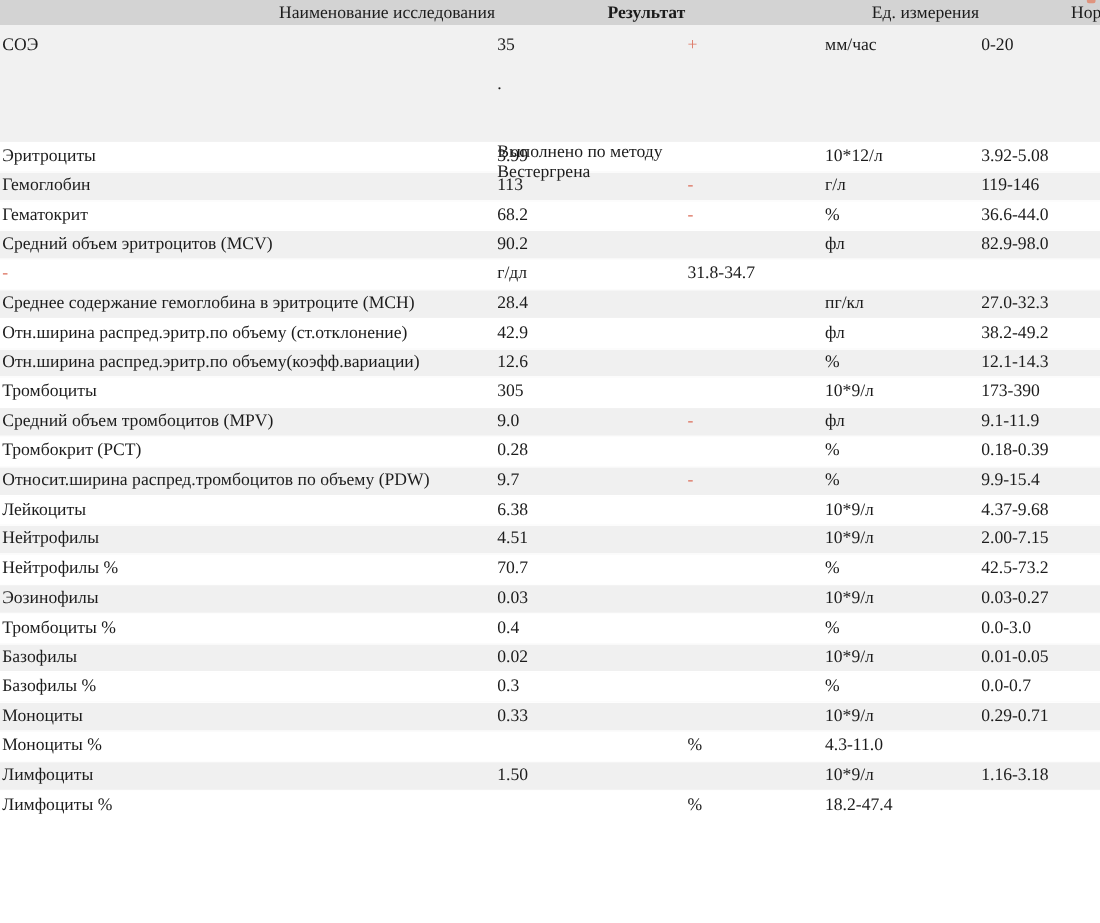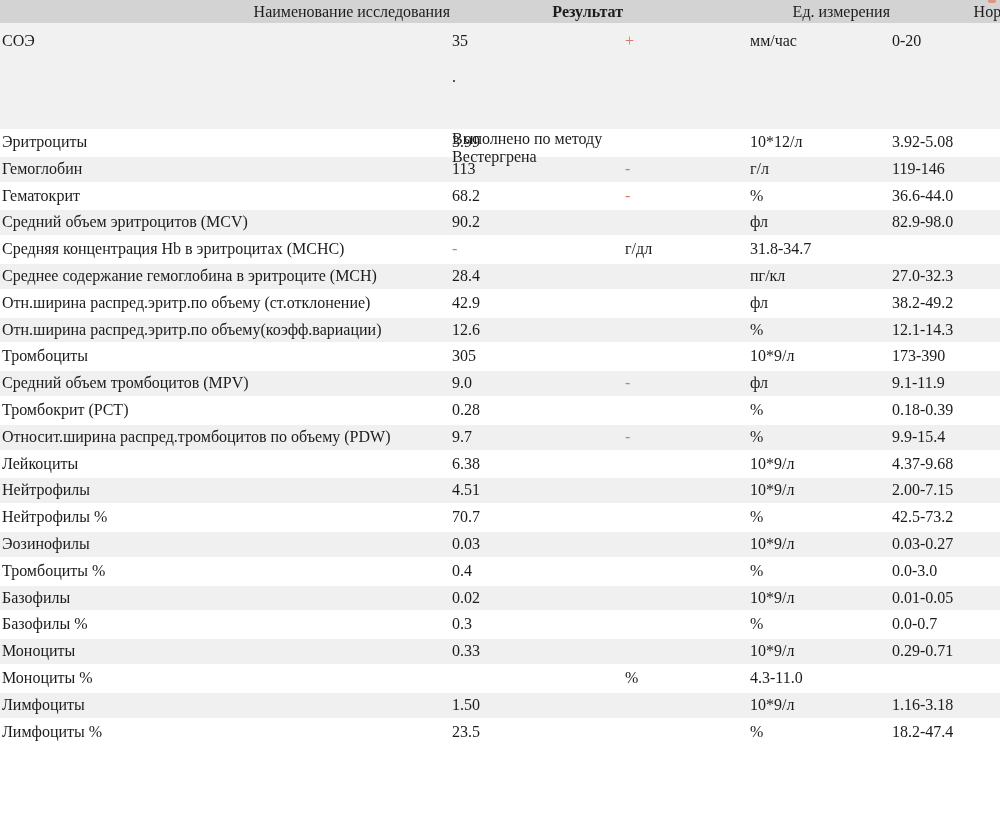--- a/index.html
+++ b/index.html
@@ -117,21 +117,20 @@
     <div class="cell">36.6-44.0</div>
   </div>
       <div class="grid-row row">
     <div class="cell">Средний объем эритроцитов (MCV)</div>
     <div class="cell result-val">90.2</div>
     <div class="cell flag"></div>
     <div class="cell">фл</div>
     <div class="cell">82.9-98.0</div>
   </div>
       <div class="grid-row row">
-    <div class="cell">Средняя концентрация Hb в эритроцитах (MCHC)</div>
     <div class="cell flag">-</div>
     <div class="cell">г/дл</div>
     <div class="cell">31.8-34.7</div>
   </div>
       <div class="grid-row row">
     <div class="cell">Среднее содержание гемоглобина в эритроците (MCH)</div>
     <div class="cell result-val">28.4</div>
     <div class="cell flag"></div>
     <div class="cell">пг/кл</div>
     <div class="cell">27.0-32.3</div>
@@ -242,20 +241,19 @@
   </div>
       <div class="grid-row row">
     <div class="cell">Лимфоциты</div>
     <div class="cell result-val">1.50</div>
     <div class="cell flag"></div>
     <div class="cell">10*9/л</div>
     <div class="cell">1.16-3.18</div>
   </div>
       <div class="grid-row row">
     <div class="cell">Лимфоциты %</div>
-    <div class="cell result-val">23.5</div>
     <div class="cell flag"></div>
     <div class="cell">%</div>
     <div class="cell">18.2-47.4</div>
   </div>
     </div>
 
 </div>
 
 </body></html>

